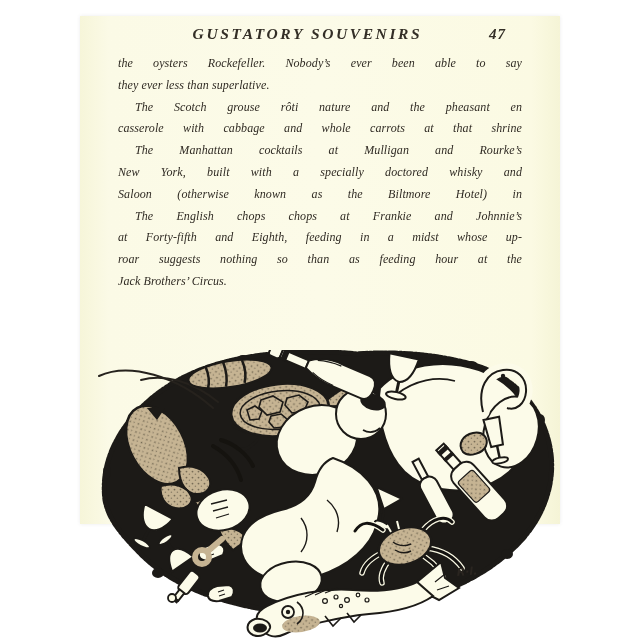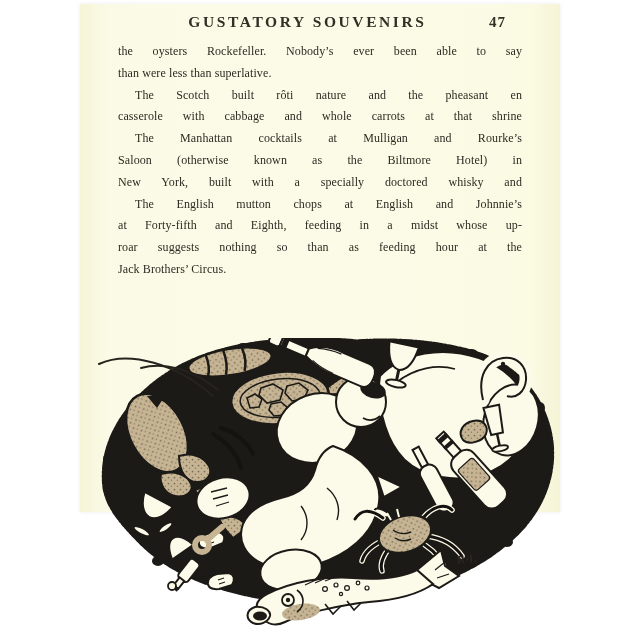--- a/index.html
+++ b/index.html
@@ -1,21 +1,21 @@
 <!DOCTYPE html>
 <html><head>
 <meta charset="utf-8">
 <style>
   html,body{margin:0;padding:0;}
   body{width:640px;height:640px;background:#ffffff;overflow:hidden;
        font-family:"Liberation Serif", serif;}
   .scan{position:relative;width:640px;height:640px;background:#ffffff;}
-  .page{position:absolute;left:80px;top:4px;width:480px;height:508px;
+  .page{position:absolute;left:80px;top:16px;width:480px;height:508px;
         background:linear-gradient(90deg,#f6f5d9 0%,#fbfae6 6%,#fcfbe8 50%,#fbfae3 94%,#f5f4d6 100%);
-        box-shadow:0 0 4px rgba(0,0,0,0.08);}
+        box-shadow:0 0 4px rgba(0,0,0,0.08);font-style:italic;}
   .header{position:absolute;top:9px;left:38px;right:39px;height:24px;}
   .running-title{position:absolute;left:47%;transform:translateX(-50%);
         font-weight:700;font-size:15.5px;letter-spacing:2.6px;color:#332e26;white-space:nowrap;}
   .page-number{position:absolute;right:15px;top:1px;font-weight:700;font-size:15px;
         letter-spacing:1px;color:#332e26;margin-left:45px;}
   .bodytext{position:absolute;top:37px;left:38px;width:404px;
         font-size:12px;line-height:21.8px;color:#2f2a23;letter-spacing:0.1px;}
   .para{margin:0;}
   .para .line{text-align:justify;text-align-last:justify;}
   .para .line.end{text-align-last:left;}
@@ -30,33 +30,33 @@
   <div class="page">
 
     <div class="header">
       <span class="running-title">GUSTATORY SOUVENIRS</span>
       <span class="page-number">47</span>
     </div>
 
     <div class="bodytext">
       <div class="para">
         <div class="line">the oysters Rockefeller. Nobody’s ever been able to say</div>
-        <div class="line end">than were less than superlative.</div>
+        <div class="line end">they ever less than superlative.</div>
       </div>
       <div class="para indent">
-        <div class="line">The Scotch built rôti nature and the pheasant en</div>
+        <div class="line">The Scotch grouse rôti nature and the pheasant en</div>
         <div class="line">casserole with cabbage and whole carrots at that shrine</div>
       </div>
       <div class="para indent">
         <div class="line">The Manhattan cocktails at Mulligan and Rourke’s</div>
+        <div class="line">New York, built with a specially doctored whisky and</div>
         <div class="line">Saloon (otherwise known as the Biltmore Hotel) in</div>
-        <div class="line">New York, built with a specially doctored whisky and</div>
       </div>
       <div class="para indent">
-        <div class="line">The English mutton chops at English and Johnnie’s</div>
+        <div class="line">The English chops chops at Frankie and Johnnie’s</div>
         <div class="line">at Forty-fifth and Eighth, feeding in a midst whose up-</div>
         <div class="line">roar suggests nothing so than as feeding hour at the</div>
         <div class="line end">Jack Brothers’ Circus.</div>
       </div>
     </div>
 
     <div class="figure">
       <svg width="460" height="296" viewBox="0 0 460 296">
         <defs>
           <pattern id="stip" width="6" height="6" patternUnits="userSpaceOnUse">

